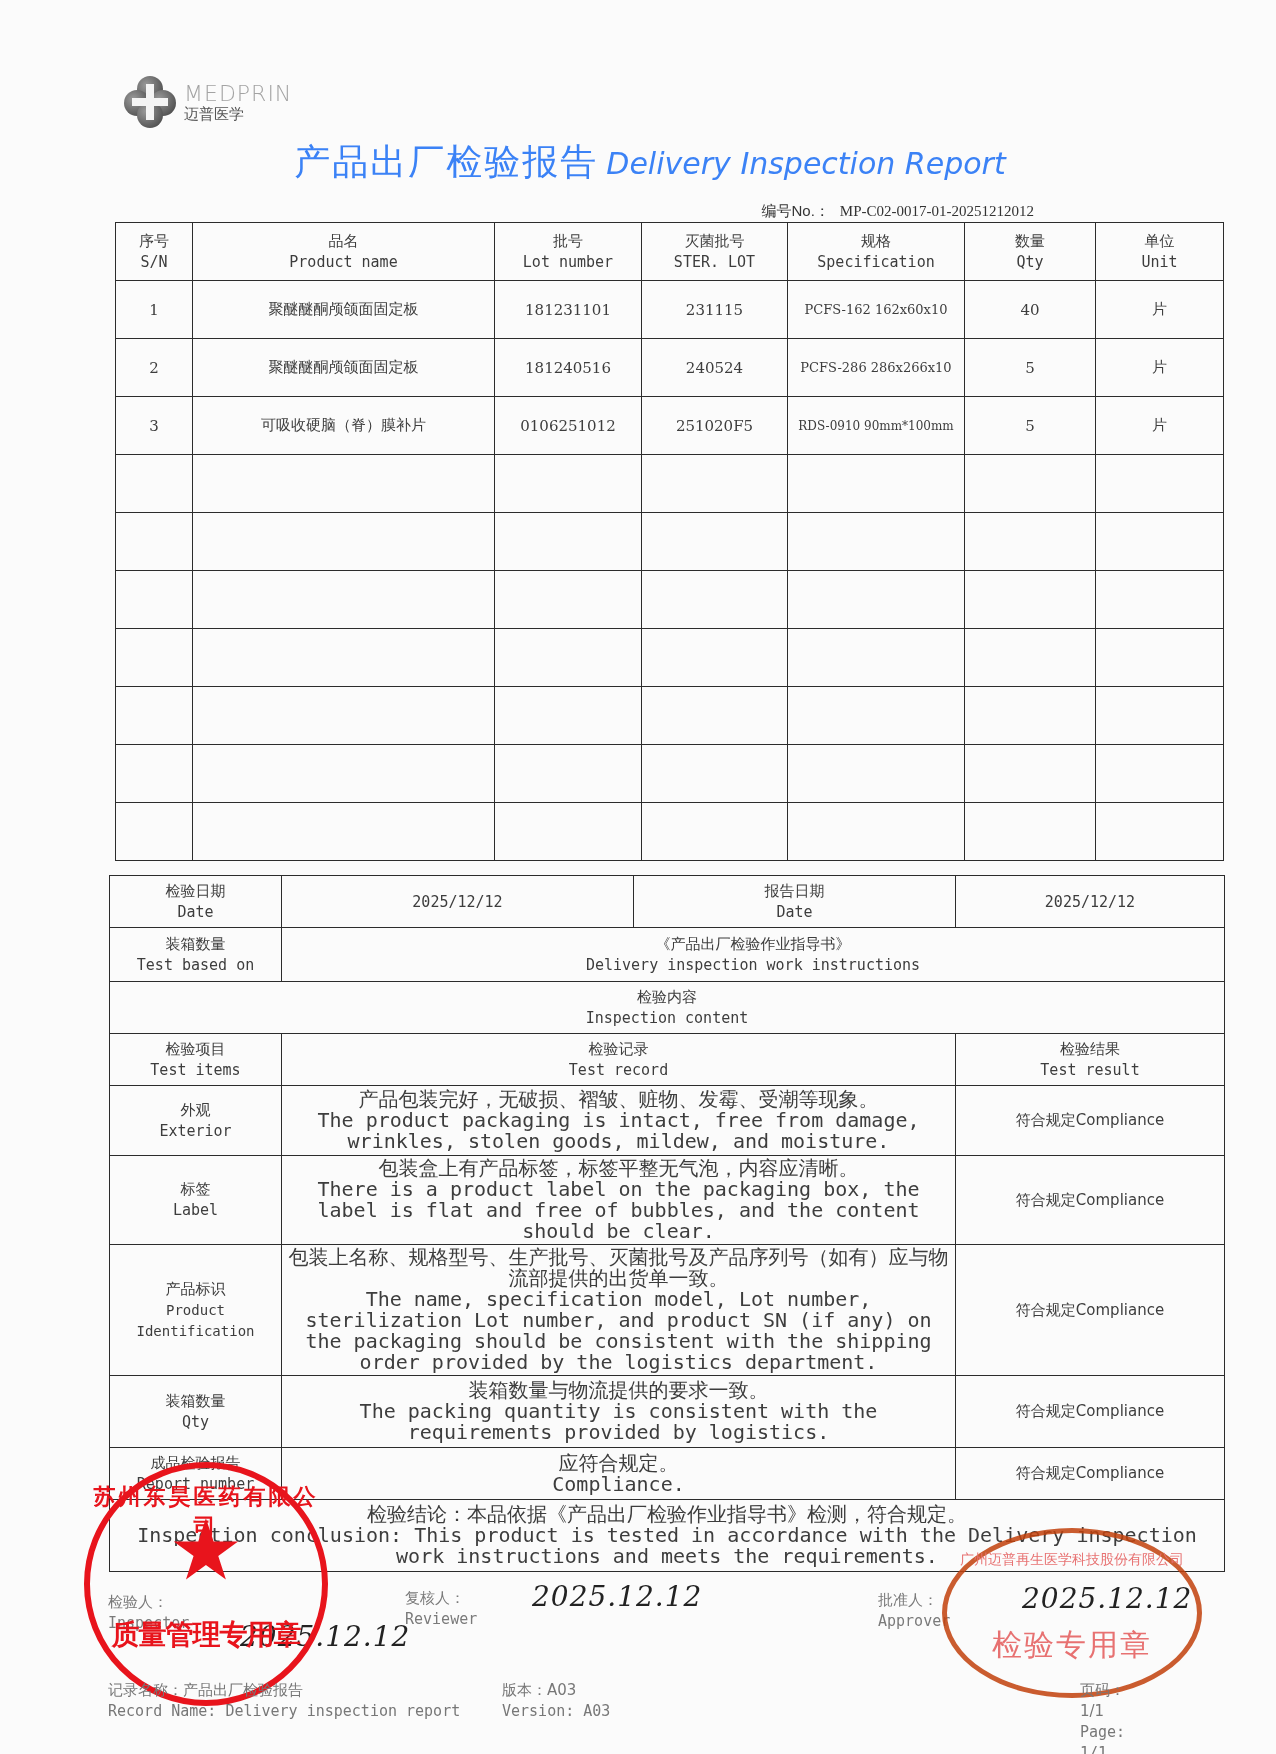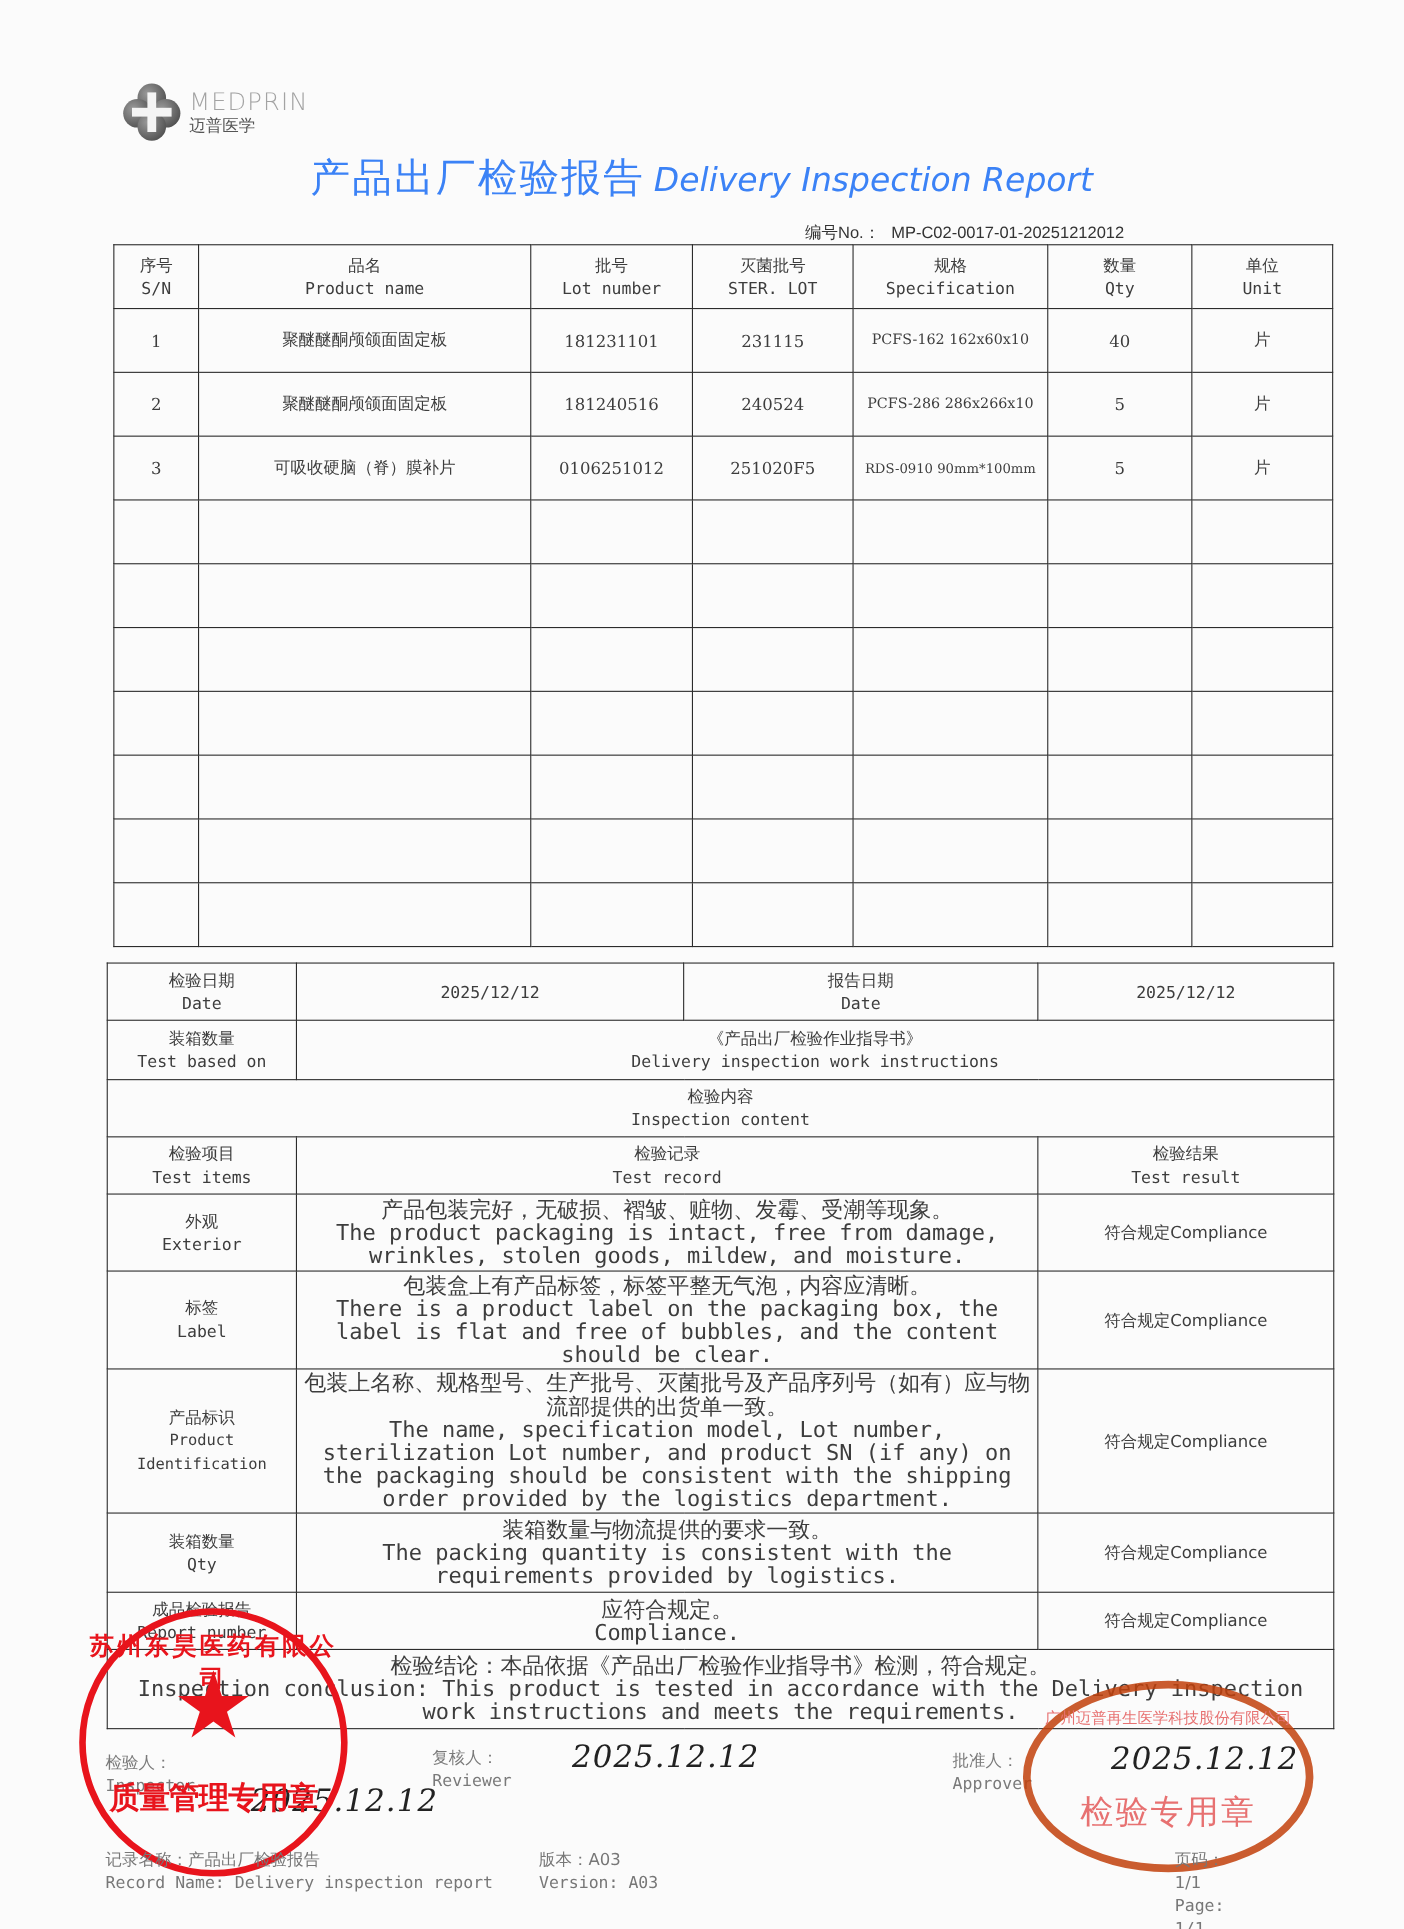--- a/index.html
+++ b/index.html
@@ -1,20 +1,20 @@
 <!DOCTYPE html>
 <html><head>
 <meta charset="utf-8">
 <style>
   html, body { margin: 0; padding: 0; }
   body {
     width: 1276px; height: 1754px; background: #fbfbfb; position: relative; overflow: hidden;
     font-family: "DejaVu Serif", "Liberation Serif", serif; color: #3a3a3a;
   }
-  .page { position: absolute; left: 0; top: 0; width: 1104px; height: 1754px; }
+  .page { position: absolute; left: 12px; top: 0; width: 1104px; height: 1754px; }
 
   
   .logo { position: absolute; left: 110px; top: 74px; display: flex; align-items: center; gap: 6px; }
   .logo-mark { width: 56px; height: 56px; position: relative; }
   .logo-mark .lobe { position: absolute; width: 26px; height: 26px; border-radius: 50%; background: radial-gradient(circle at 35% 35%, #9a9a9a, #3c3c3c); }
   .logo-mark .l1 { left: 15px; top: 2px; }
   .logo-mark .l2 { left: 2px; top: 16px; }
   .logo-mark .l3 { left: 28px; top: 16px; }
   .logo-mark .l4 { left: 15px; top: 28px; }
   .logo-mark .cross-v { position: absolute; left: 24px; top: 10px; width: 8px; height: 36px; background: #f4f4f4; }
@@ -23,21 +23,21 @@
   .logo-en { font-family: "DejaVu Sans", sans-serif; font-size: 22px; color: #a3a3a3; letter-spacing: 1px; font-weight: 300; }
   .logo-cn { font-family: "DejaVu Sans", sans-serif; font-size: 15px; color: #555; margin-top: 2px; }
 
   
   .title { position: absolute; left: 0; width: 1276px; top: 138px; text-align: center; font-size: 36px; color: #3b82f6; }
   .title .cn { font-family: "DejaVu Sans", sans-serif; letter-spacing: 2px; }
   .title .en { font-family: "DejaVu Sans", sans-serif; font-style: italic; font-size: 30px; margin-left: 8px; }
 
   .docno { position: absolute; right: 82px; top: 202px; font-size: 15px; color: #333; }
   .docno .label { font-family: Liberation Sans, sans-serif; margin-top: 23px; }
-  .docno .value { font-family: Liberation Sans, sans-serif; margin-left: 10px; }
+  .docno .value { font-family: Liberation Serif, serif; margin-left: 10px; }
 
   
   table { border-collapse: collapse; position: absolute; table-layout: fixed; }
   td { border: 1.6px solid #2c2c2c; text-align: center; vertical-align: middle; padding: 0; font-size: 15px; color: #3d3d3d; }
   .cn { font-family: "DejaVu Sans", sans-serif; }
   .mono { font-family: "DejaVu Sans Mono", monospace; }
   .line { display: block; line-height: 21px; }
 
   #product-table { left: 103px; top: 222px; width: 1108px; }
   #product-table tr.head td { height: 57px; }
@@ -49,21 +49,21 @@
   
   .sig-block { position: absolute; font-size: 15px; color: #7a7a7a; line-height: 22px; }
   .sig-block .en { font-family: "DejaVu Sans Mono", monospace; }
   .handwriting { position: absolute; font-family: "DejaVu Serif", serif; font-style: italic; font-size: 28px; color: #222; letter-spacing: 1px; }
 
   .stamp-round { position: absolute; left: 72px; top: 1462px; width: 232px; height: 232px; border: 6px solid #e8141c; border-radius: 50%; color: #e8141c; }
   .stamp-round .star { position: absolute; left: 0; width: 100%; top: 40px; text-align: center; font-size: 84px; line-height: 1; }
   .stamp-round .arc { position: absolute; left: 0; width: 100%; top: 14px; text-align: center; font-family: "DejaVu Sans", sans-serif; font-weight: bold; font-size: 22px; letter-spacing: 3px; }
   .stamp-round .bottom { position: absolute; left: 0; width: 100%; top: 148px; text-align: center; font-family: "DejaVu Sans", sans-serif; font-weight: bold; font-size: 28px; letter-spacing: -1px; }
 
-  .stamp-oval { position: absolute; left: 930px; top: 1528px; width: 250px; height: 160px; border: 7px solid #c2410c; border-radius: 50%; color: #e45a5a; opacity: 0.85; }
+  .stamp-oval { position: absolute; left: 930px; top: 1528px; width: 250px; height: 160px; border: 5px solid #c2410c; border-radius: 50%; color: #e45a5a; opacity: 0.85; }
   .stamp-oval .arc { position: absolute; left: 0; width: 100%; top: 18px; text-align: center; font-family: "DejaVu Sans", sans-serif; font-size: 14px; }
   .stamp-oval .bottom { position: absolute; left: 0; width: 100%; top: 92px; text-align: center; font-family: "DejaVu Sans", sans-serif; font-size: 30px; letter-spacing: 2px; }
 
   .footer { position: absolute; top: 1680px; font-size: 15px; color: #777; line-height: 22px; }
   .footer .en { font-family: "DejaVu Sans Mono", monospace; }
 </style>
 </head>
 <body>
 
 <div class="page">

